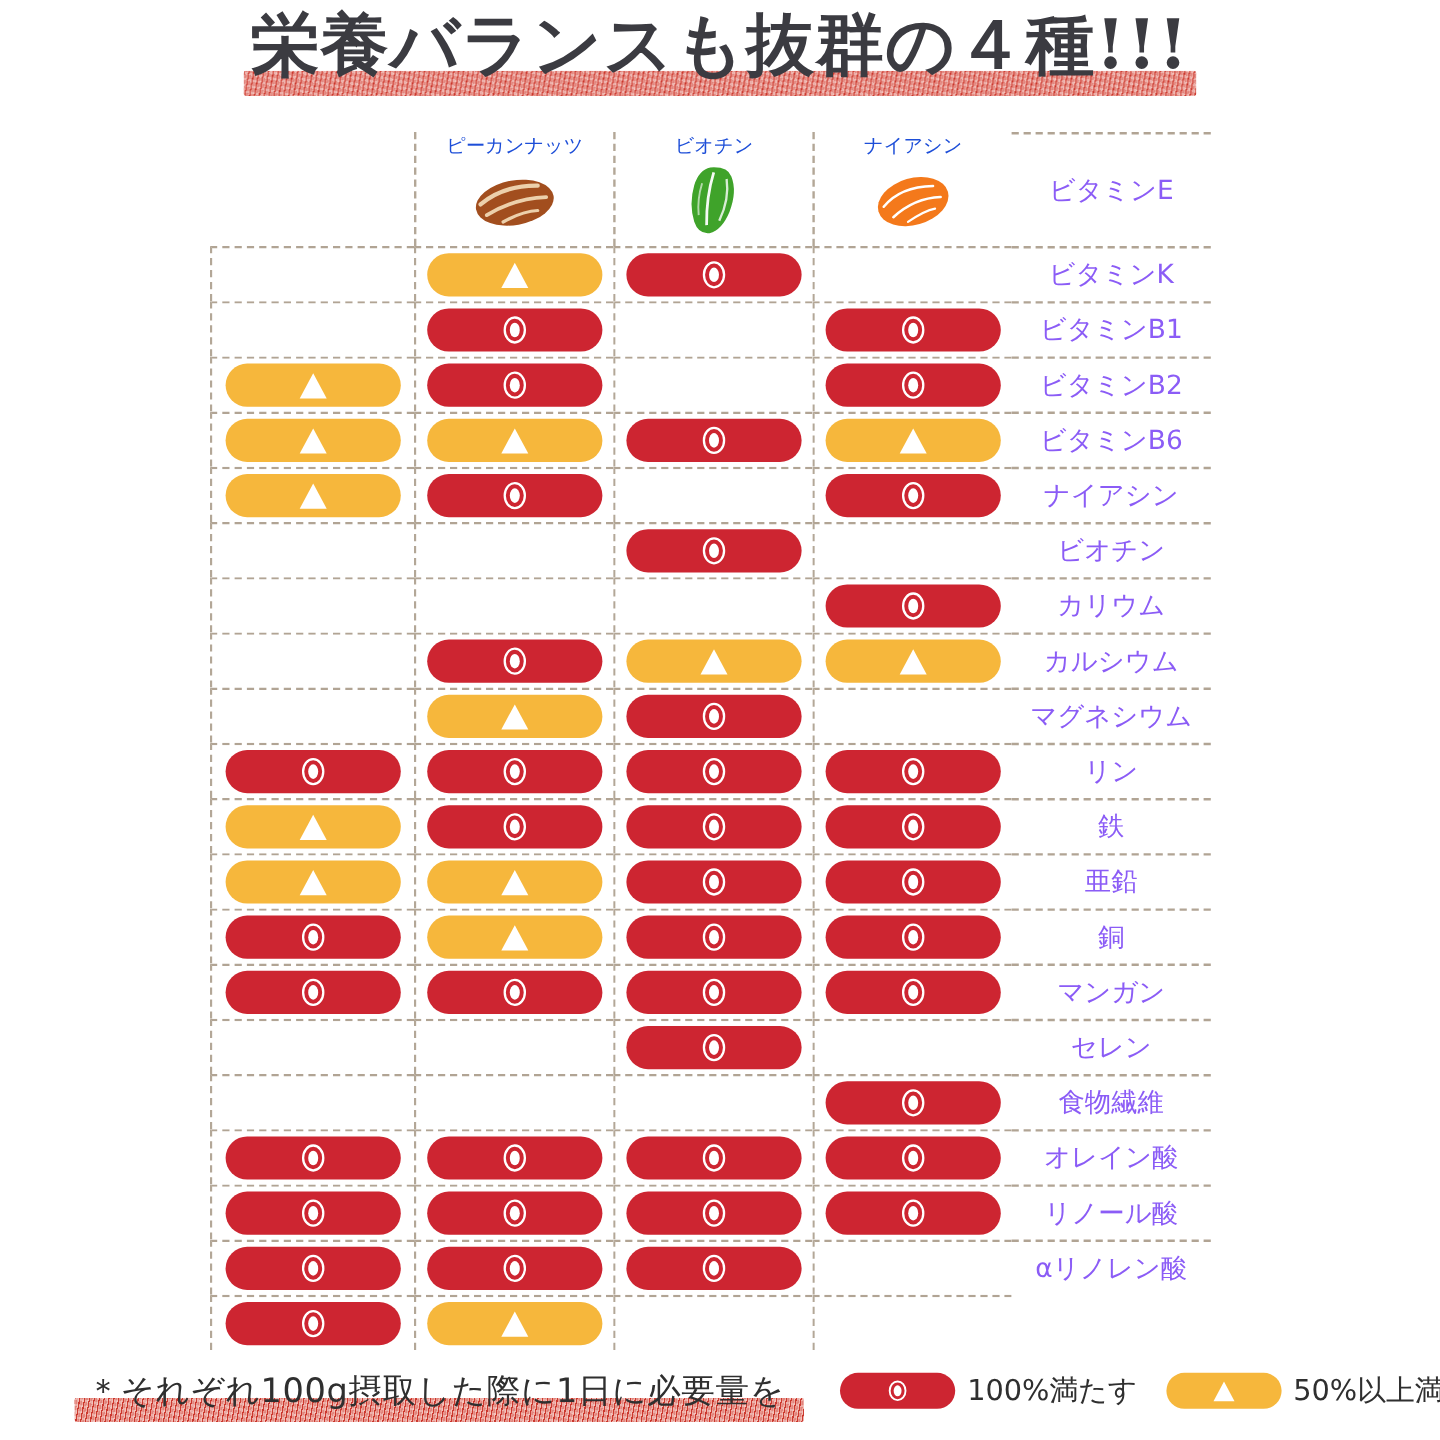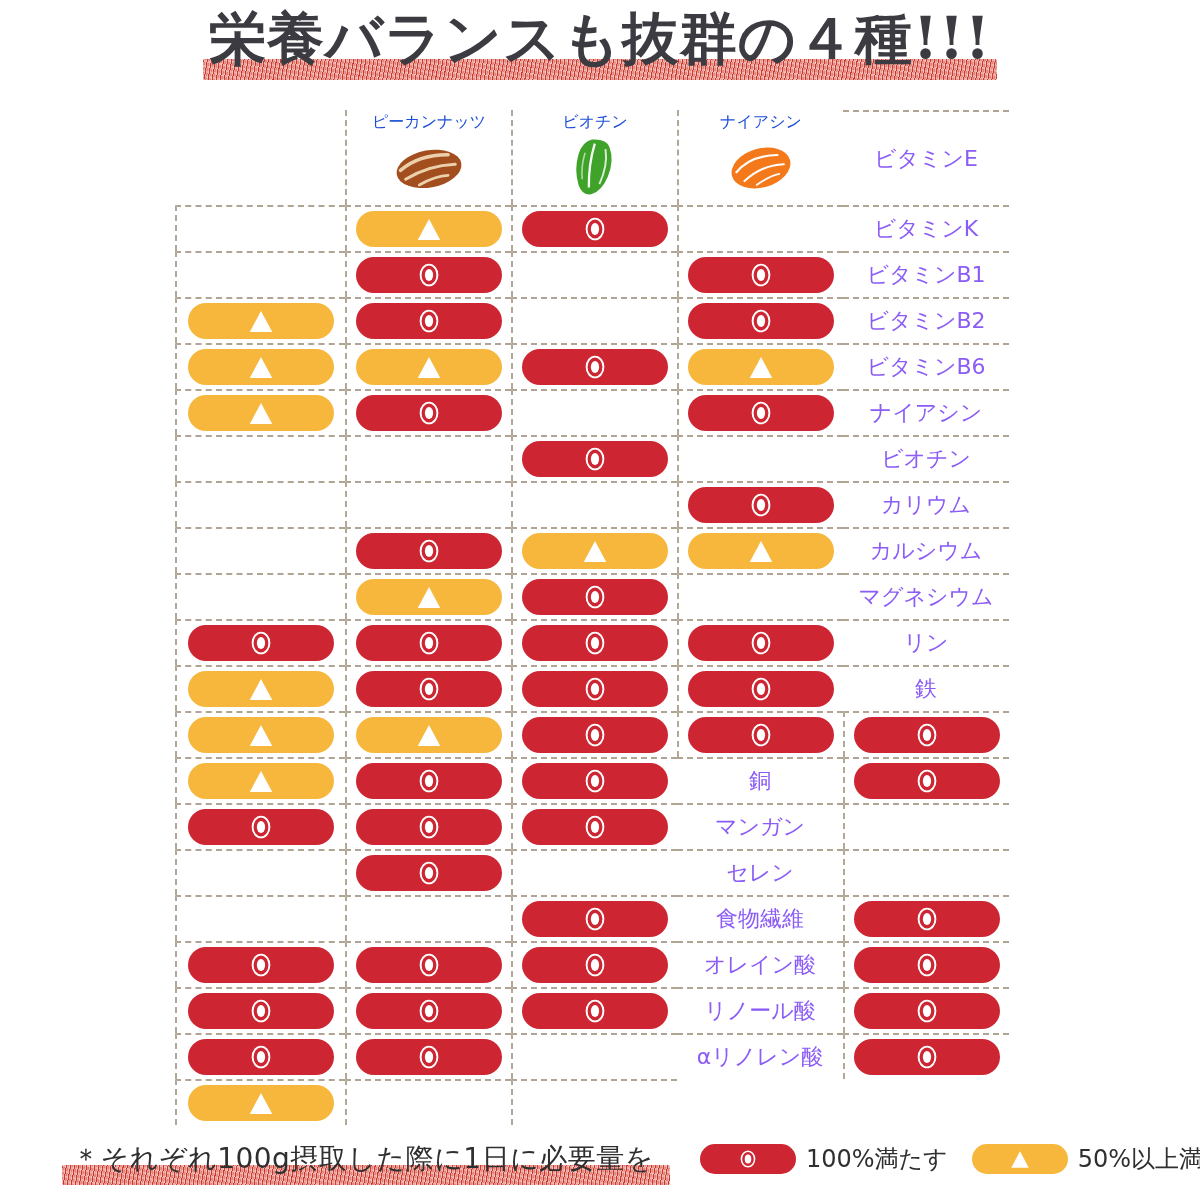--- a/index.html
+++ b/index.html
@@ -414,20 +414,23 @@
       </div>
     </div>
     <div class="cell hline vline">
       <div class="badge" style="background: rgb(205, 37, 49);">
         <svg width="34" height="32" viewBox="0 0 40 40">
     <ellipse cx="20" cy="20" rx="10.5" ry="13" fill="none" stroke="#fff" stroke-width="2.4"></ellipse>
     <ellipse cx="20" cy="20" rx="5.2" ry="7.6" fill="#fff"></ellipse>
         </svg>
       </div>
     </div>
+    <div class="cell hline">
+      <span class="row-label">亜鉛</span>
+    </div>
     <div class="cell hline vline">
       <div class="badge" style="background: rgb(205, 37, 49);">
         <svg width="34" height="32" viewBox="0 0 40 40">
     <ellipse cx="20" cy="20" rx="10.5" ry="13" fill="none" stroke="#fff" stroke-width="2.4"></ellipse>
     <ellipse cx="20" cy="20" rx="5.2" ry="7.6" fill="#fff"></ellipse>
         </svg>
       </div>
     </div>
     <div class="cell hline vline">
       <div class="badge" style="background: rgb(246, 183, 60);">

